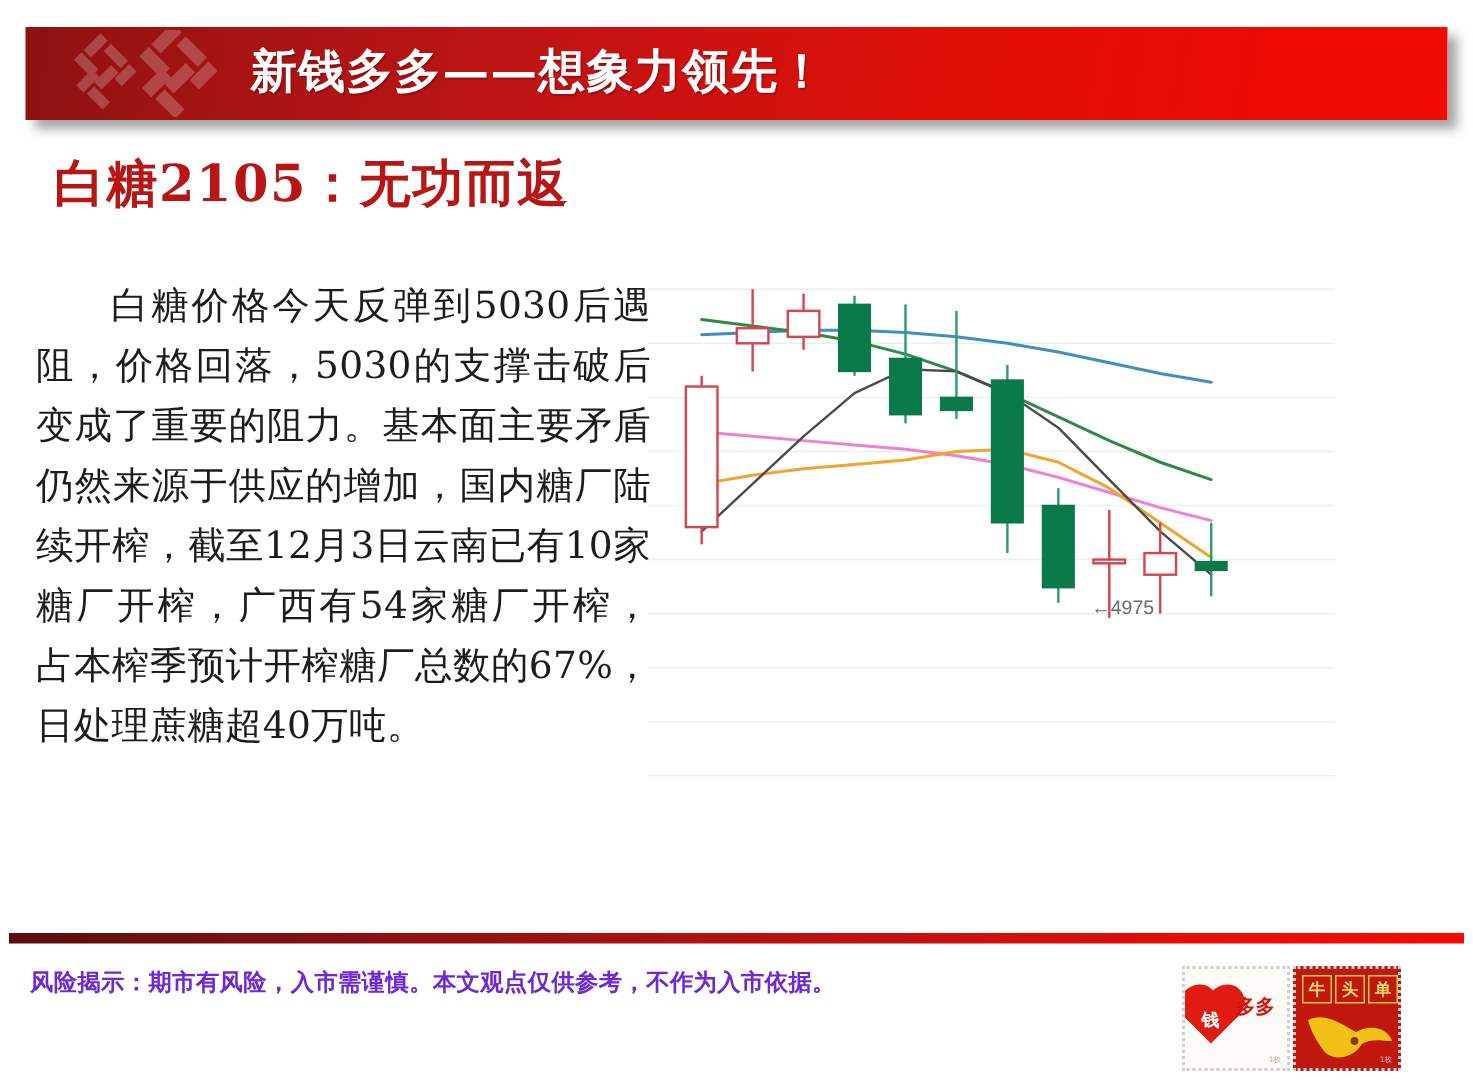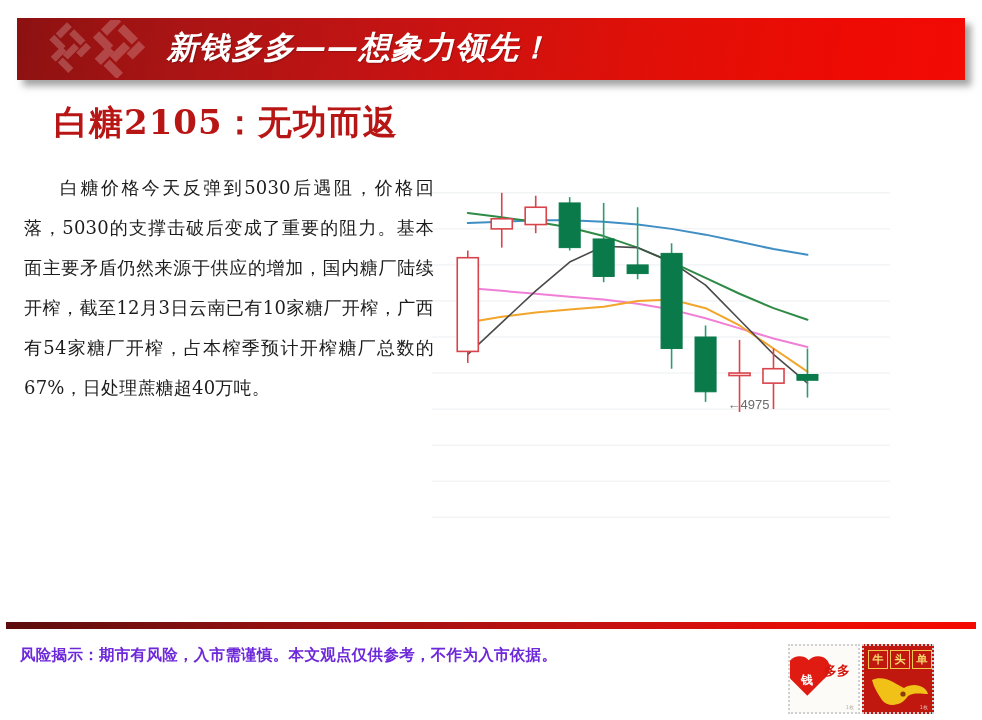--- a/index.html
+++ b/index.html
@@ -5,21 +5,21 @@
   html,body{margin:0;padding:0;}
   body{
     width:982px;height:720px;
     background:#ffffff;
     font-family:"Liberation Serif","DejaVu Serif",serif;
     overflow:hidden;
     position:relative;
   }
   
   #banner-wrap{
-    position:absolute;left:17px;top:18px;width:948px;height:77px;font-style:italic;
+    position:absolute;left:17px;top:18px;width:948px;height:77px;
   }
   #banner{
     position:absolute;left:0;top:0;width:948px;height:62px;
     background:linear-gradient(100deg,#8c1111 0%,#a81414 16%,#c51313 40%,#e01008 66%,#ee0b04 88%,#f20a03 100%);
     box-shadow:6px 6px 7px rgba(90,90,90,.55);
   }
   #banner-logo{
     position:absolute;left:20px;top:2px;width:130px;height:58px;
     opacity:.40;
   }
@@ -31,28 +31,27 @@
     white-space:nowrap;
     text-shadow:1px 1px 1px rgba(0,0,0,.22);
   }
   
   #headline{
     position:absolute;left:36px;top:100px;
     color:#b81515;
     font-family:"DejaVu Serif",serif;
     font-size:34px;font-weight:700;letter-spacing:1px;
     white-space:nowrap;
-    margin-left:18px;
   }
   
   #article{
-    position:absolute;left:24px;top:168px;width:410px;
+    position:absolute;left:24px;top:184px;width:410px;
     color:#1c1c1c;
     font-family:"DejaVu Serif",serif;
-    font-size:18px;
+    font-size:25px;
     line-height:40px;
     text-align:justify;
     text-indent:2em;
     letter-spacing:.2px;
   }
   
   #chart-area{
     position:absolute;left:432px;top:150px;width:460px;height:400px;
   }
   #chart-svg{display:block;}

